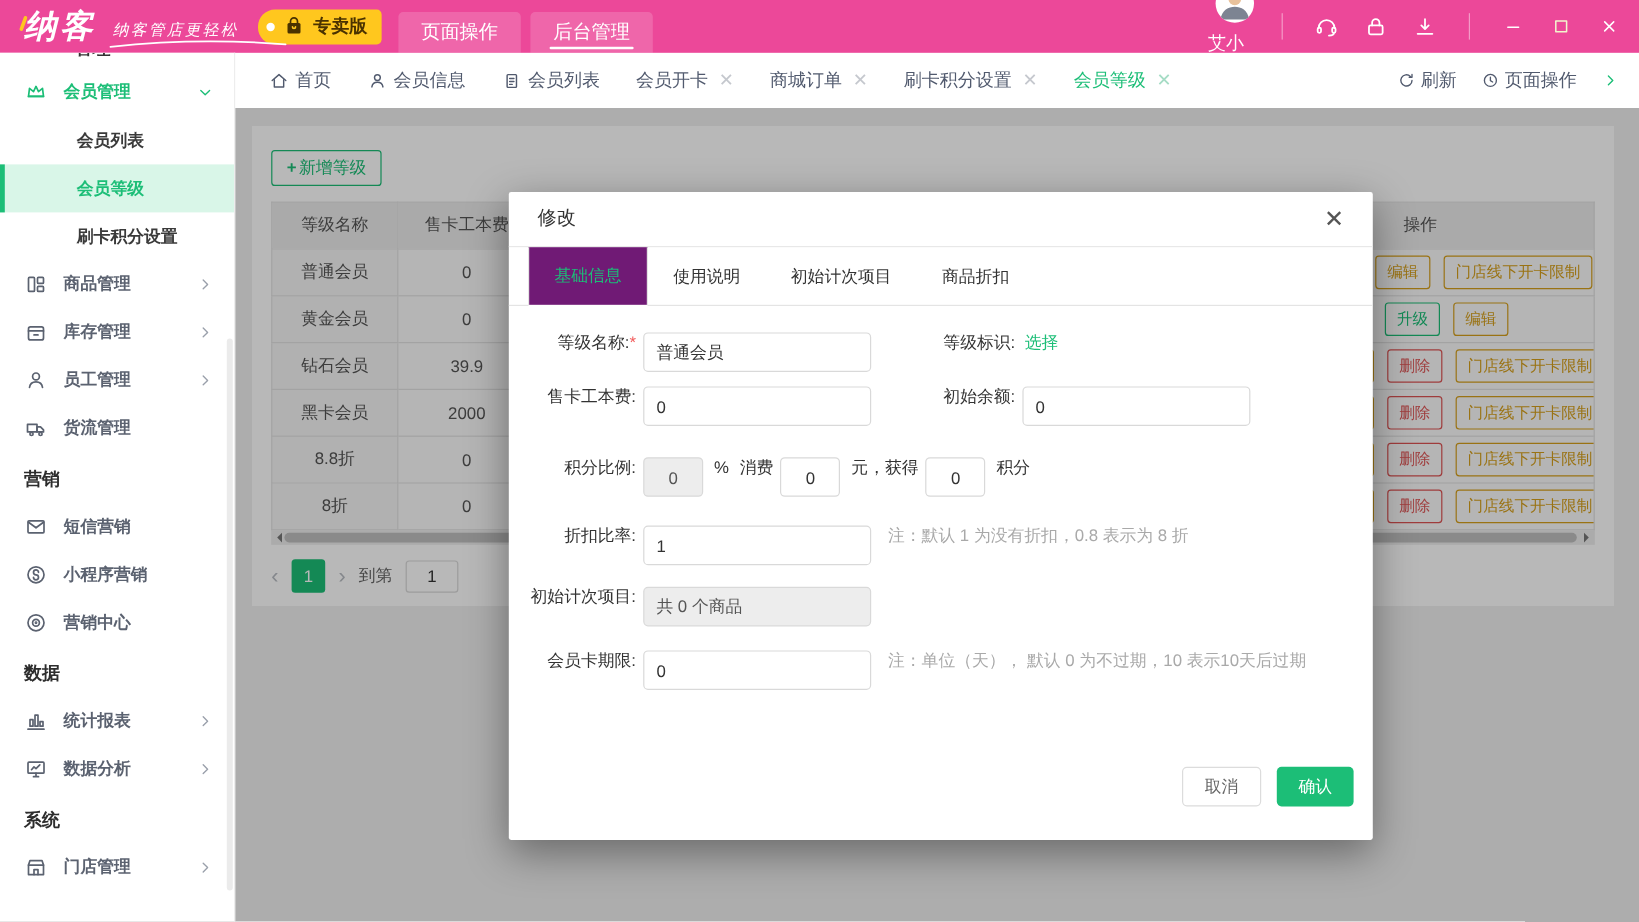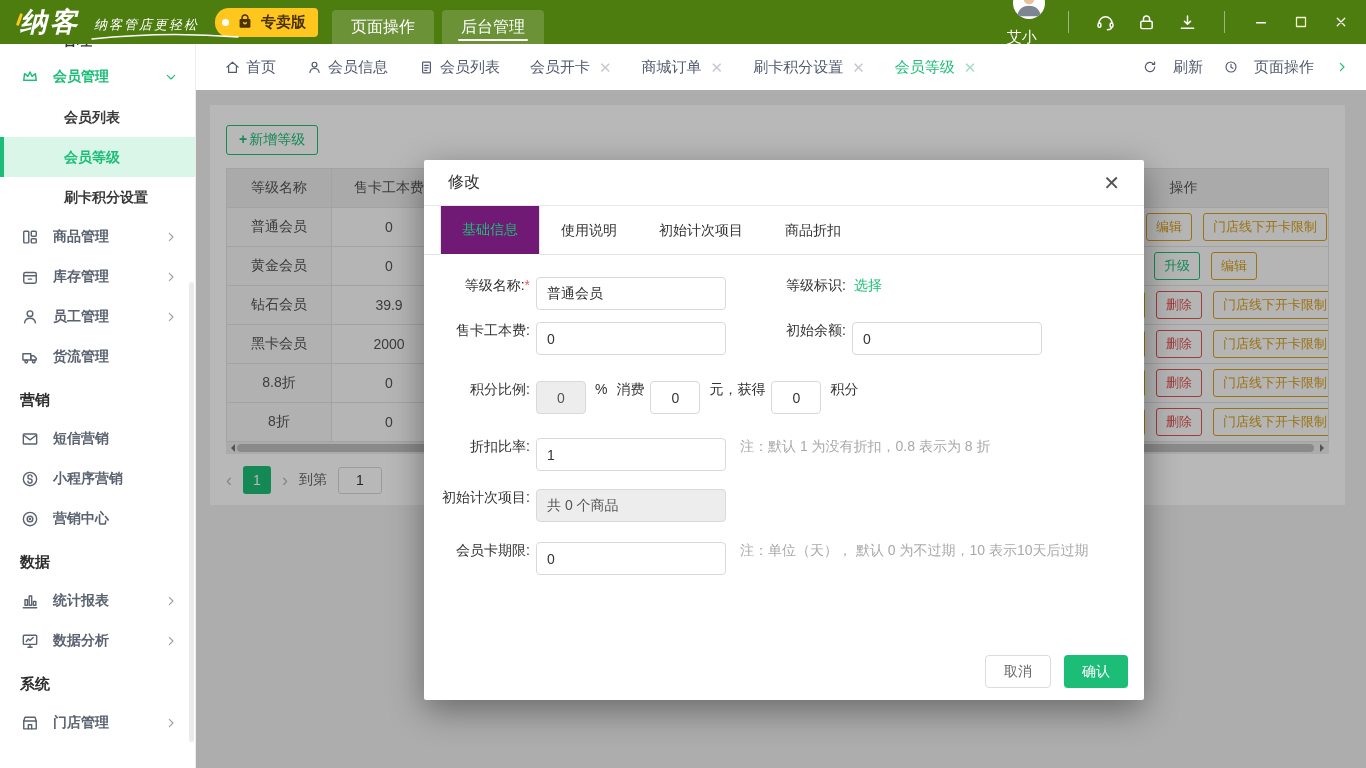--- a/index.html
+++ b/index.html
@@ -2,21 +2,21 @@
 <html><head>
 <meta charset="utf-8">
 <style>
   * { margin:0; padding:0; box-sizing:border-box; }
   html,body { width:1366px; height:768px; overflow:hidden;
     font-family:"Liberation Sans","DejaVu Sans",sans-serif; font-size:14px; color:#333; }
   svg { display:block; fill:none; stroke:currentColor; stroke-width:1.7;
         stroke-linecap:round; stroke-linejoin:round; }
 
   
-  .topbar { height:44px; background:#4d7c0f; display:flex; align-items:center;
+  .topbar { height:44px; background:#ec4899; display:flex; align-items:center;
     padding-left:20px; color:#fff; position:relative; }
   .logo-wrap { display:flex; align-items:flex-end; position:relative; }
   .logo { font-size:27px; font-weight:bold; font-style:italic; letter-spacing:3px; line-height:1; }
   .logo-accent { position:absolute; left:-2px; top:4px; width:3px; height:13px;
     background:#ffc71e; transform:rotate(20deg); border-radius:2px; }
   .tagline-wrap { position:relative; margin:0 0 2px 14px; }
   .tagline { font-size:13px; font-style:italic; letter-spacing:2px; }
   .swoosh { position:absolute; left:-4px; bottom:-7px; width:150px; height:8px; stroke-width:1.4; }
   .badge { background:#ffc71e; color:#4a3200; height:29px; margin-left:16px;
     border-radius:14px 4px 4px 14px; display:flex; align-items:center; gap:6px;
@@ -74,21 +74,21 @@
     color:#515a6e; height:59px; position:relative; cursor:pointer; white-space:nowrap;text-align:right; }
   .tab .ticn { width:17px; height:17px; }
   .tab .ticn svg { width:17px; height:17px; }
   .tab .tclose { color:#c5c8ce; font-size:15px; margin-left:4px; line-height:1; }
   .tab.active { color:#1cbe77; }
   .tab.active .tclose { color:#a5dcc5; }
   .tab.active::after { content:''; position:absolute; left:-6px; right:-2px; bottom:0;
     height:3px; background:#1cbe77; }
   .tab-actions { margin-left:auto; display:flex; align-items:center; gap:20px;
     color:#515a6e; font-size:15px; }
-  .ta { display:flex; align-items:center; gap:15px; cursor:pointer; }
+  .ta { display:flex; align-items:center; gap:4px; cursor:pointer; }
   .ta svg { width:16px; height:16px; }
   .ta-chev { color:#1cbe77; }
 
   
   .content { position:relative; flex:1; background:#f0f0f0; overflow:hidden; }
   .card { position:absolute; left:14px; top:15px; width:1135px; height:400px;
     background:#fff; padding:20px 16px 0 16px; }
   .add-btn { height:30px; border:1px solid #1cbe77; color:#1cbe77; background:#fff;
     font-size:14px; padding:0 12px; border-radius:3px; cursor:pointer;
     margin-bottom:13px; font-family:inherit; }
@@ -139,21 +139,21 @@
   .req { color:#f25a5a; }
   .fi { height:33px; width:190px; border:1px solid #d9d9d9; border-radius:4px;
     padding:0 10px; font-size:14px; color:#333; margin-left:6px; font-family:inherit; }
   .fi:disabled { background:#ededed; color:#555; }
   .fi-sm { width:50px; text-align:center; padding:0 4px; }
   .seg { margin-left:9px; }
   .note { color:#a9a9a9; margin-left:14px; white-space:nowrap; }
   .link { color:#1cbe77; margin-left:8px; cursor:pointer; }
   .mb12{margin-bottom:12px}.mb26{margin-bottom:26px}.mb24{margin-bottom:24px}
   .mb18{margin-bottom:18px}.mb20{margin-bottom:20px}
-  .m-foot { position:absolute; right:16px; bottom:12px; display:flex; gap:13px; }
+  .m-foot { position:absolute; right:16px; bottom:28px; display:flex; gap:13px; }
   .btn-cancel { width:66px; height:33px; background:#fff; border:1px solid #dcdcdc;
     border-radius:4px; color:#666; font-size:14px; cursor:pointer; font-family:inherit; }
   .btn-confirm { width:64px; height:33px; background:#1cbe77; border:none;
     border-radius:4px; color:#fff; font-size:14px; cursor:pointer; font-family:inherit; }
 </style>
 </head>
 <body>
 
 <div>
 

